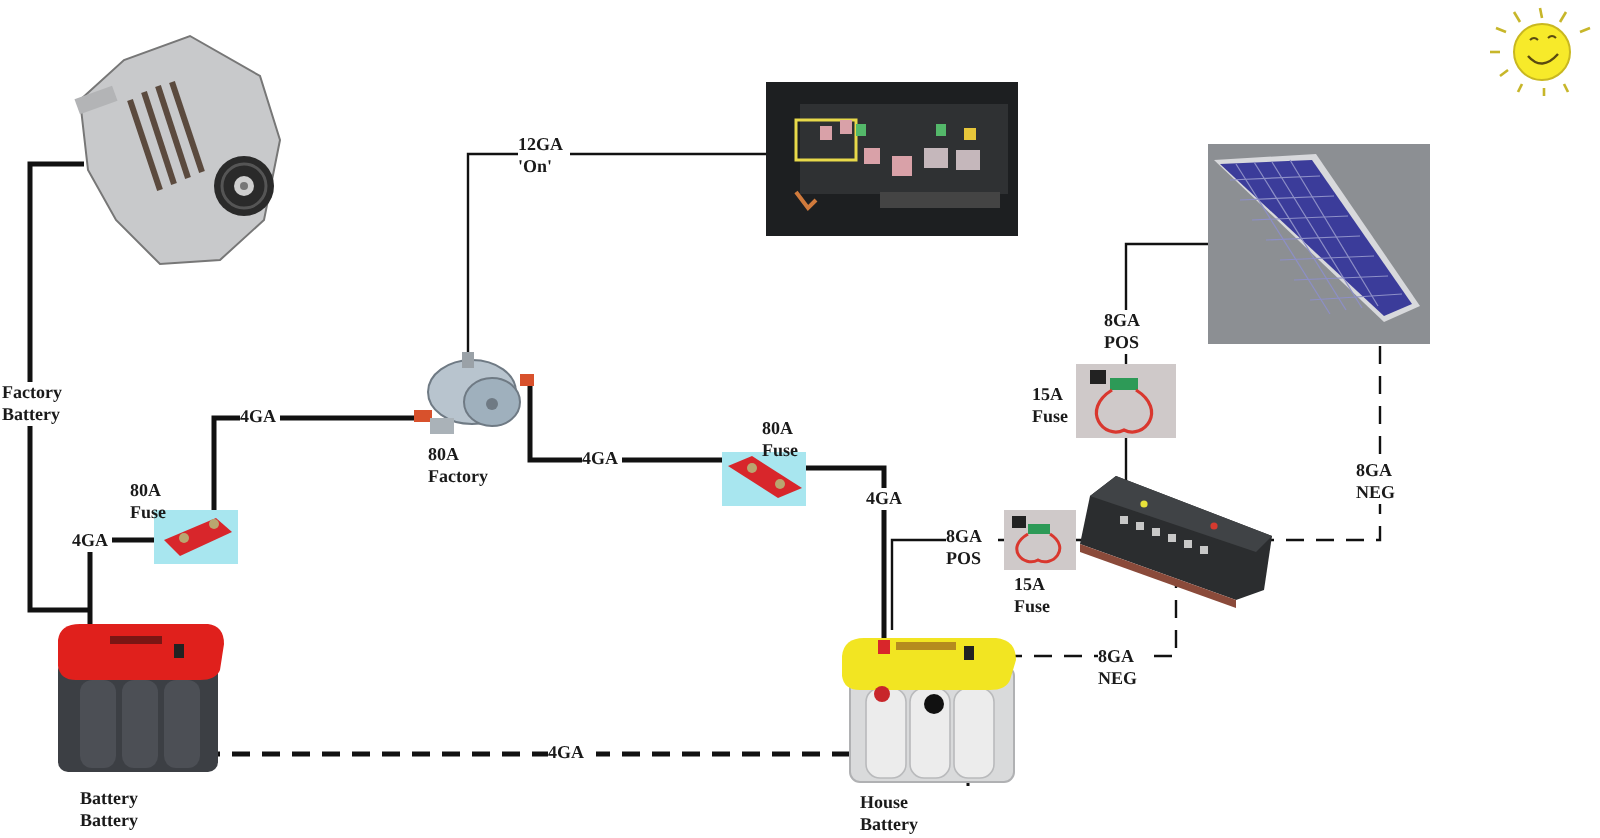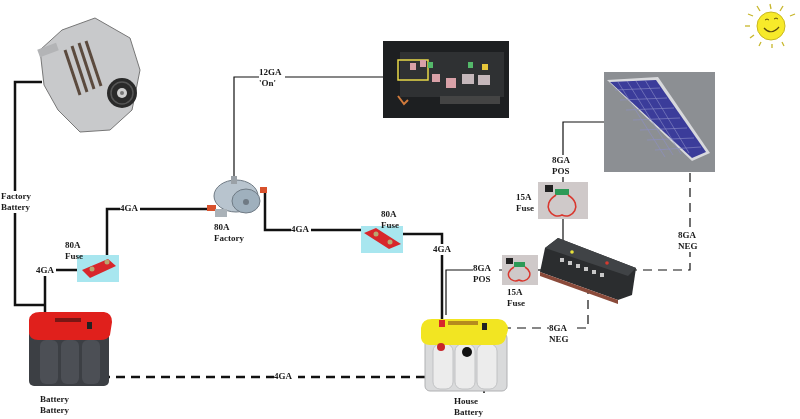--- a/index.html
+++ b/index.html
@@ -249,17 +249,17 @@
   <div>NEG</div>
 </div>
 
 <div class="lbl" style="left:274px;top:371px;width:24px;">4GA</div>
 
 <div class="lbl nobg" style="left:40px;top:394px;width:40px;">
   <div>Battery</div>
   <div>Battery</div>
 </div>
 
-<div class="lbl nobg" style="left:454px;top:396px;width:40px;">
+<div class="lbl nobg" style="left:430px;top:396px;width:40px;">
   <div>House</div>
   <div>Battery</div>
 </div>
 </div>
 
 </body></html>

